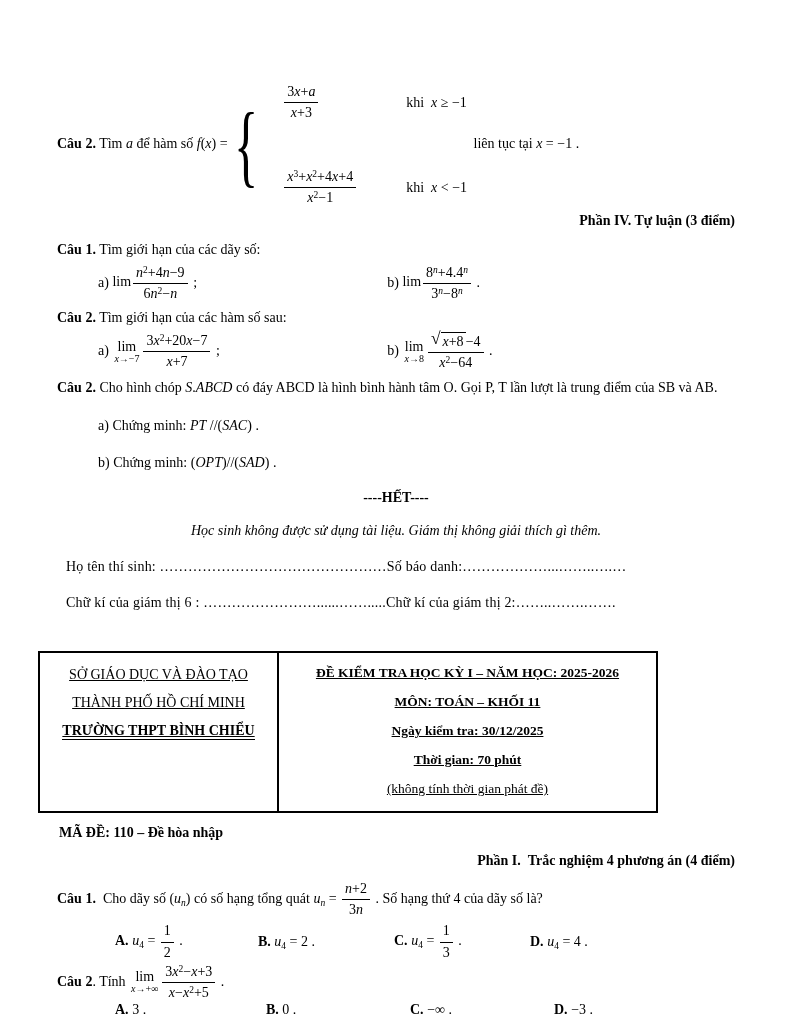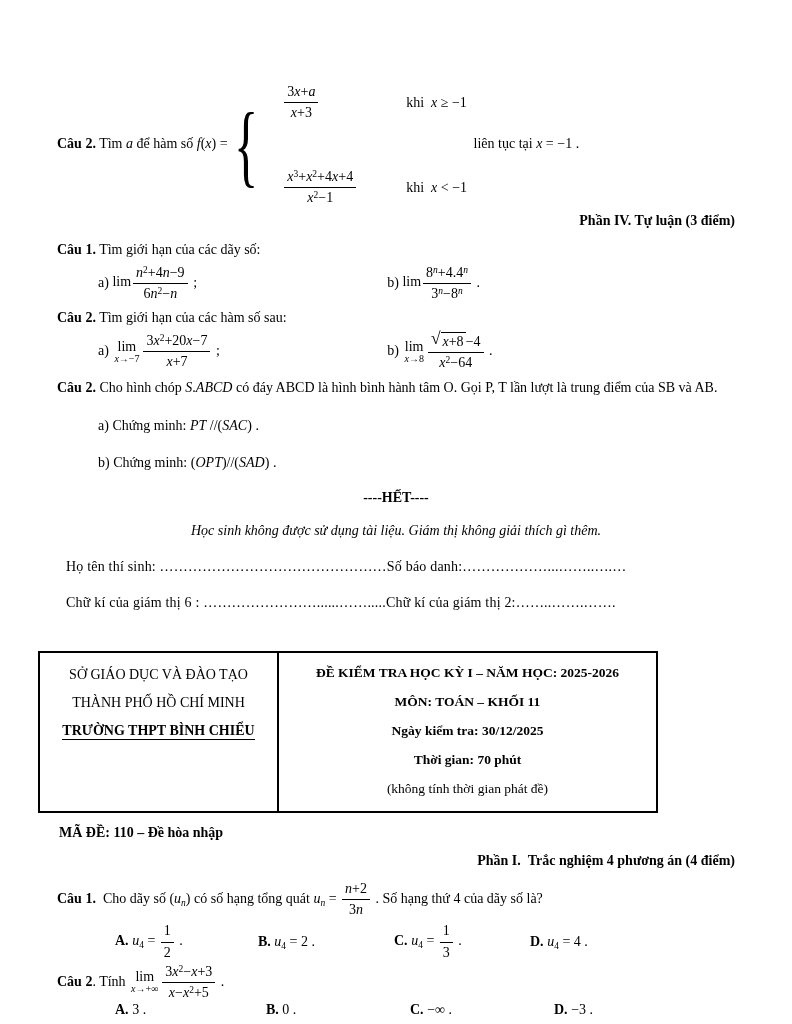--- a/index.html
+++ b/index.html
@@ -14,21 +14,21 @@
   .sect{font-size:14px;font-weight:normal;margin-top:5px;line-height:1.4;text-align:right;}
   #p4c1-label{margin-top:9px;}
   .row2{display:grid;grid-template-columns:44% 56%;padding-left:41px;align-items:center;
         margin-top:5px;margin-bottom:5px;gap:9px;}
   #p4c2-label{margin-top:6px;}
   #p4c3-text{margin-top:5px;line-height:1.6;}
   .ind{padding-left:41px;margin-top:17px;line-height:1.4;}
   .het{margin-top:18px;text-align:center;font-weight:bold;}
   .note{margin-top:17px;text-align:center;}
   .info{margin-top:20px;padding-left:9px;letter-spacing:.2px;}
-  table.hdr{margin-top:40px;margin-left:-19px;border-collapse:collapse;width:598px;table-layout:fixed;}
+  table.hdr{margin-top:40px;margin-left:-19px;border-collapse:collapse;width:598px;table-layout:fixed;text-decoration:underline;}
   table.hdr td{border:2px solid #000;vertical-align:top;}
   td.hl{width:229px;text-align:center;padding:8px 4px 10px;line-height:28px;font-size:14px;}
   td.hr{width:369px;text-align:center;padding:5px 4px 8px;line-height:29px;font-size:13.5px;}
   td.hr div{white-space:nowrap;}
   .ul{border-bottom:1.5px solid #000;padding-bottom:1px;}
   .made{margin-top:10px;padding-left:2px;}
   #phan1-heading{margin-top:8px;}
   #p1c1-text{margin-top:11px;line-height:1.5;}
   .opts{display:grid;grid-template-columns:143px 136px 136px auto;padding-left:58px;
         margin-top:5px;align-items:center;}

